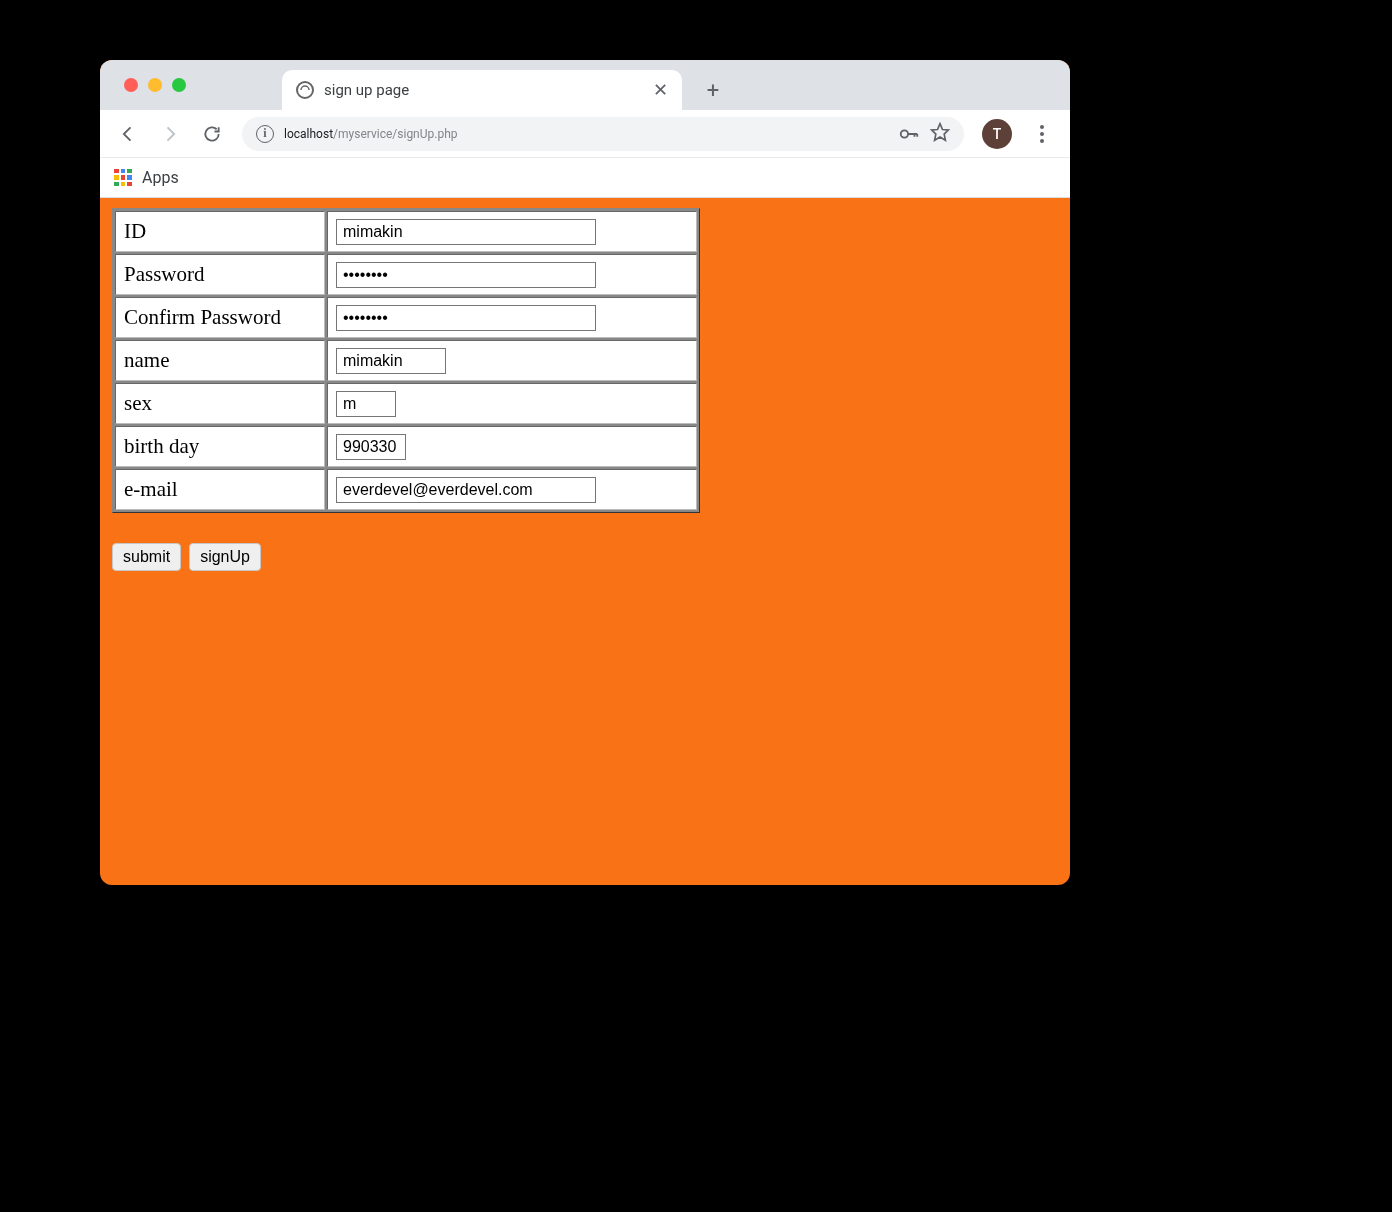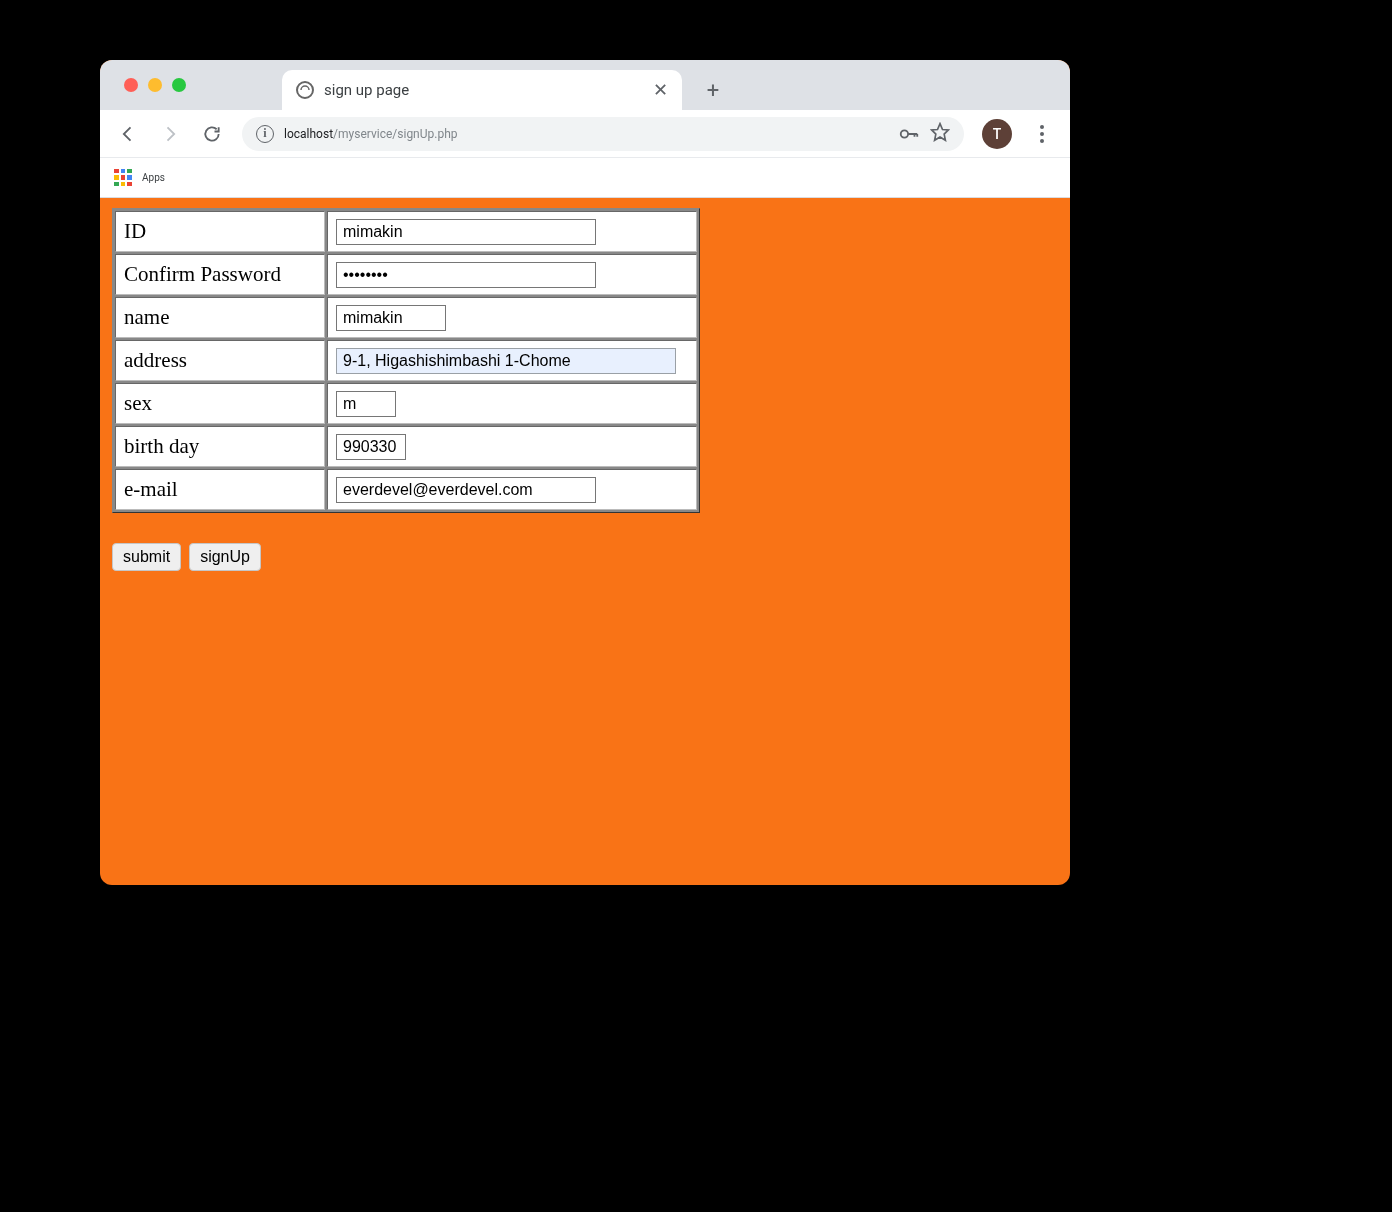--- a/index.html
+++ b/index.html
@@ -127,21 +127,21 @@
       padding: 0 14px;
       gap: 10px;
       border-bottom: 1px solid #dadce0;
     }
     .apps-icon {
       width: 18px; height: 18px;
       display: grid; grid-template-columns: repeat(3, 1fr); grid-template-rows: repeat(3, 1fr);
       gap: 2px;
     }
     .apps-icon span { width: 100%; height: 100%; }
-    .apps-label { font-size: 10px; color: #3c4043; }
+    .apps-label { font-size: 16px; color: #3c4043; }
     .page-content {
       padding: 10px 12px;
       font-family: "Times New Roman", Times, serif;
     }
     .page-content h1 {
       font-size: 40px;
       font-weight: bold;
       margin: 8px 0 26px 0;
       color: #000;
     }
@@ -276,30 +276,30 @@
 
   <div class="page-content">
 
     <table class="form-table">
       <tbody>
           <tr>
         <td class="label-cell">ID</td>
         <td class="input-cell"><input class="text-input w-std" value="mimakin" style=""></td>
       </tr>
       <tr>
+        <td class="label-cell">Password</td>
+        <td class="input-cell"><input type="password" class="text-input w-std" value="••••••••" style=""></td>
+      </tr>
+      <tr>
         <td class="label-cell">Confirm Password</td>
         <td class="input-cell"><input type="password" class="text-input w-std" value="••••••••" style=""></td>
       </tr>
       <tr>
         <td class="label-cell">name</td>
         <td class="input-cell"><input class="text-input w-name" value="mimakin" style=""></td>
-      </tr>
-      <tr>
-        <td class="label-cell">address</td>
-        <td class="input-cell"><input class="text-input w-addr autofill" value="9-1, Higashishimbashi 1-Chome" style=""></td>
       </tr>
       <tr>
         <td class="label-cell">sex</td>
         <td class="input-cell"><input class="text-input w-sex" value="m" style=""></td>
       </tr>
       <tr>
         <td class="label-cell">birth day</td>
         <td class="input-cell"><input class="text-input w-bday" value="990330" style=""></td>
       </tr>
       <tr>

